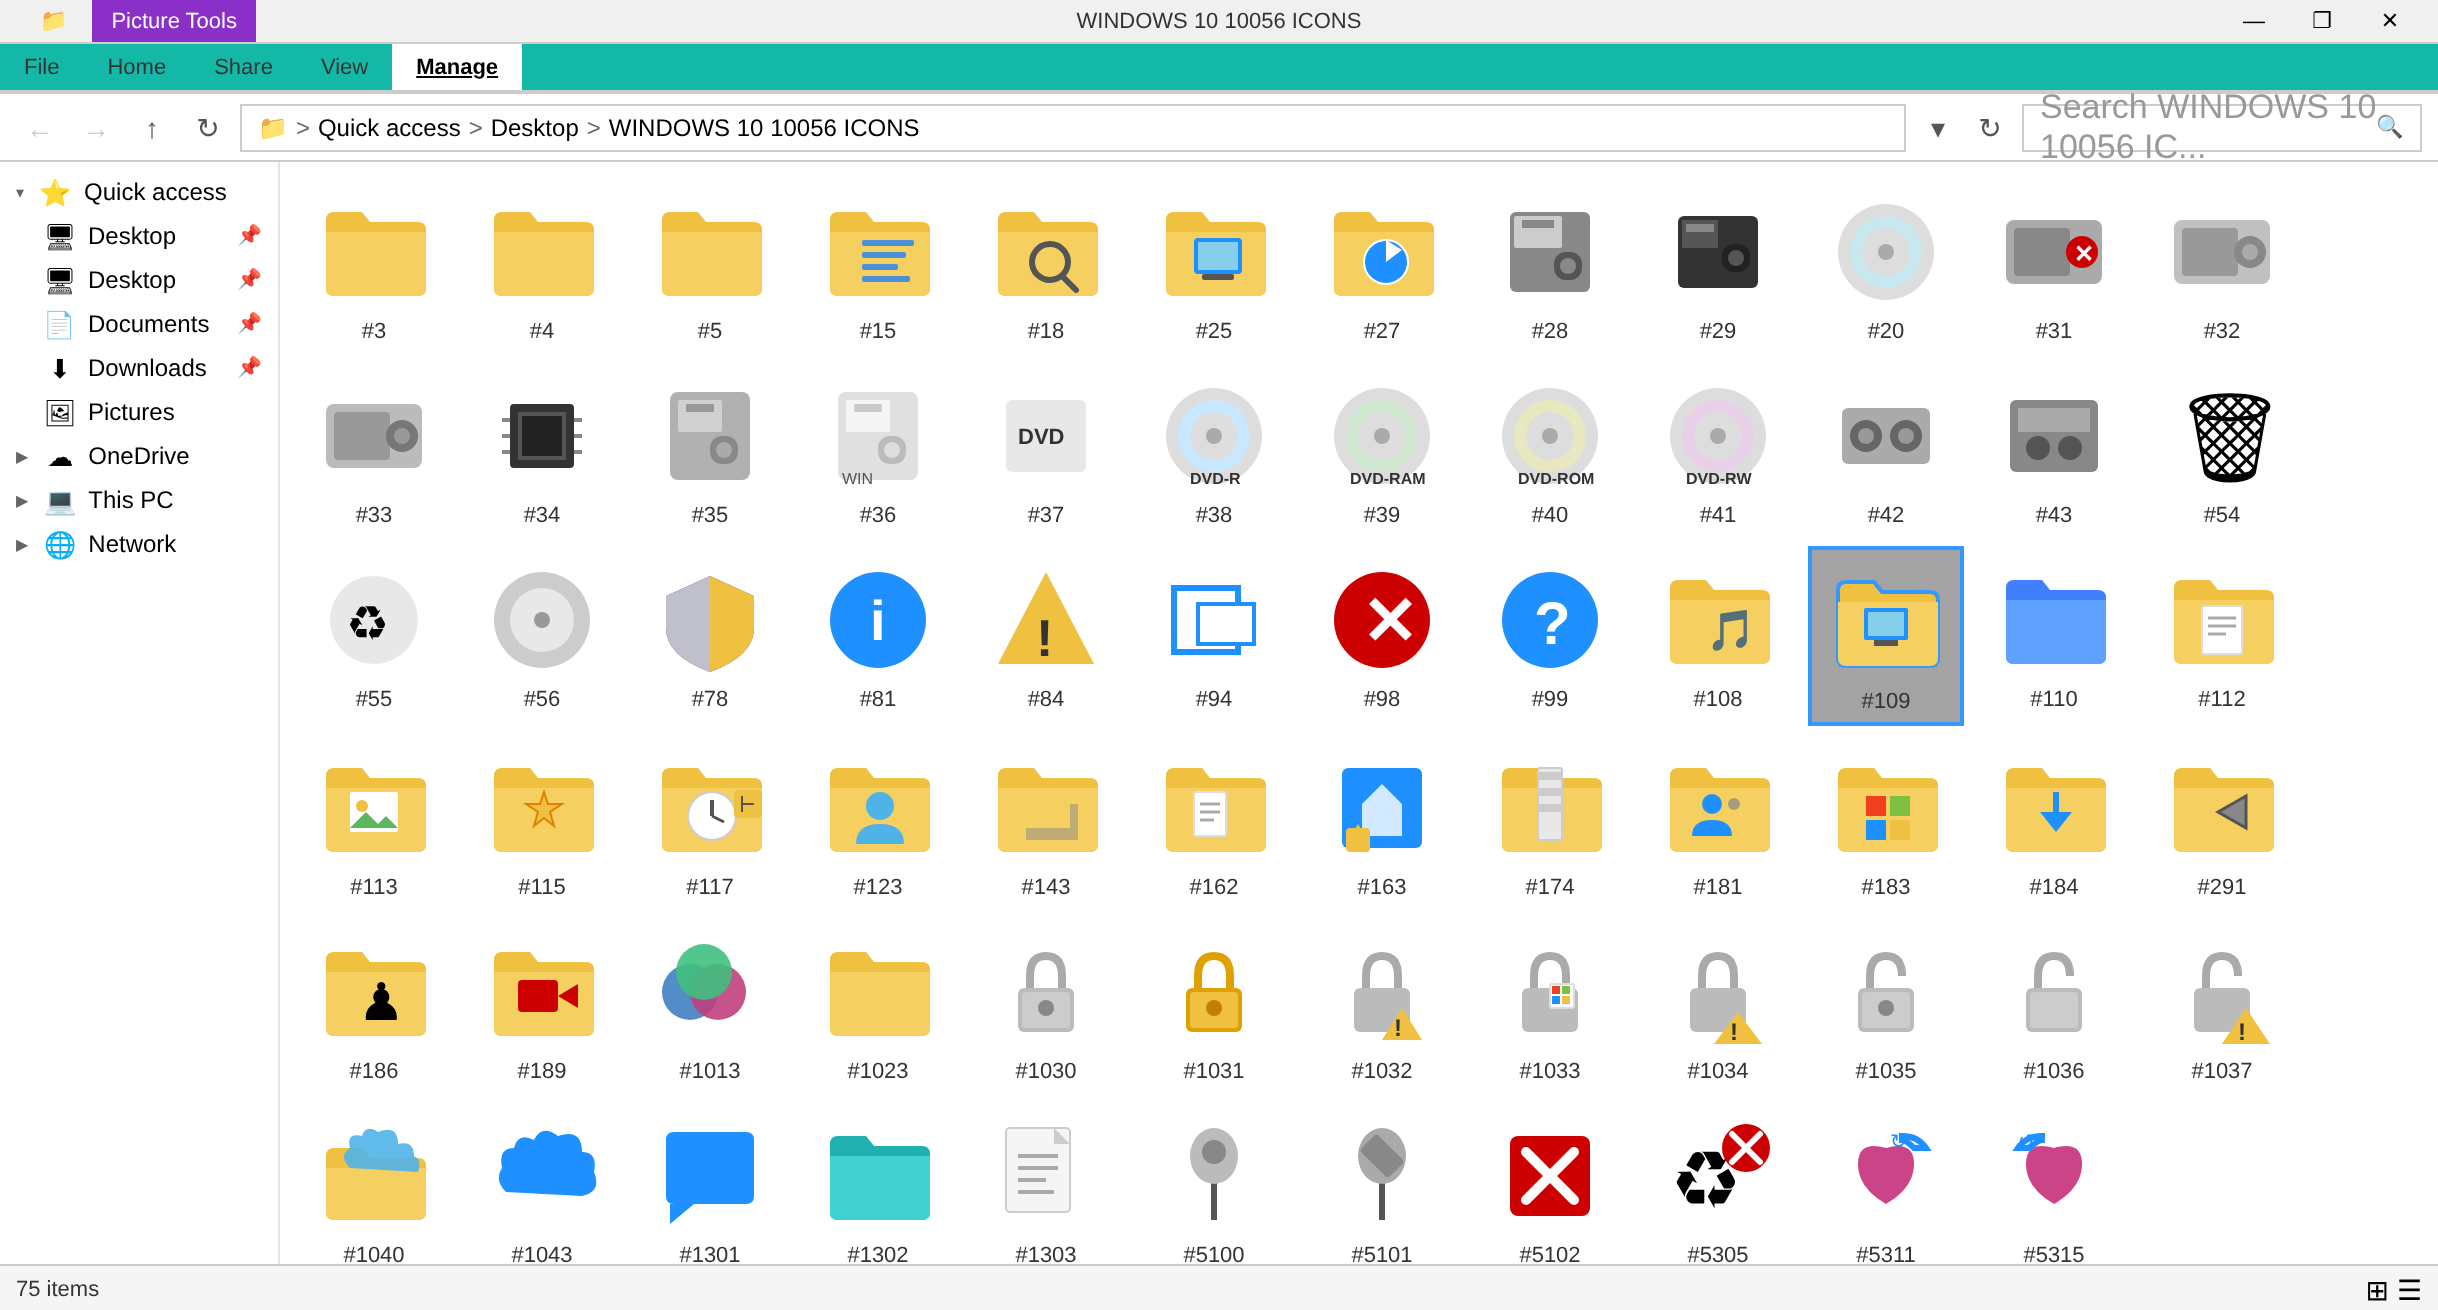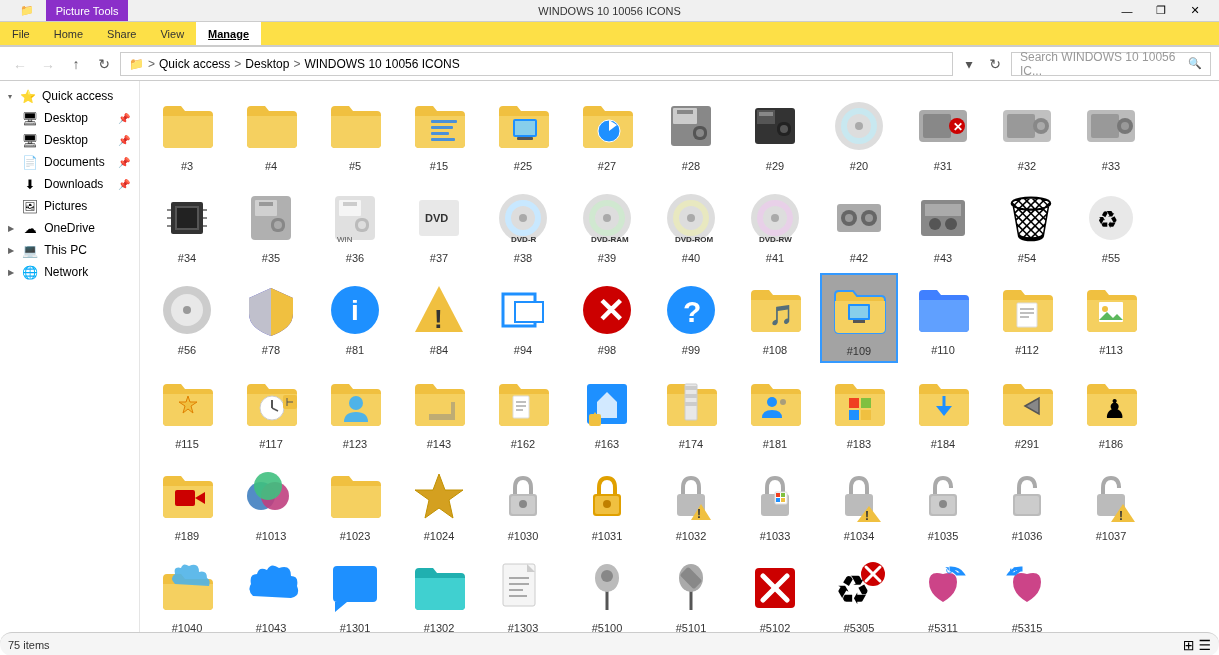--- a/index.html
+++ b/index.html
@@ -46,21 +46,21 @@
       align-items: center;
       justify-content: center;
       font-size: 11px;
       cursor: pointer;
       background: none;
       border: none;
     }
 
     
     .ribbon {
-      background: #fde047;
+      background: #14b8a6;
       border-bottom: 1px solid #ccc;
     }
     .ribbon-tabs {
       display: flex;
       height: 24px;
       border-bottom: 1px solid #ccc;
     }
     .ribbon-tab {
       padding: 0 12px;
       font-size: 11px;
@@ -197,21 +197,20 @@
     .status-bar {
       height: 24px;
       border-top: 1px solid #ccc;
       display: flex;
       align-items: center;
       padding: 0 8px;
       font-size: 11px;
       color: #333;
       background: #f5f5f5;
       justify-content: space-between;
-      border-radius: 12px;
     }
   </style>
 </head>
 <body>
 
 <div class="title-bar">
   <div class="title-bar-tabs">
     <div class="title-tab">
       <span style="font-size:11px;">📁</span>
     </div>
@@ -251,21 +250,21 @@
     <span class="path-sep">&gt;</span>
     <span>Desktop</span>
     <span class="path-sep">&gt;</span>
     <span>WINDOWS 10 10056 ICONS</span>
   </div>
   <div style="display:flex;align-items:center;gap:2px;">
     <button class="nav-btn">▾</button>
     <button class="nav-btn">↻</button>
   </div>
   <div class="search-box">
-    <span style="font-size:12px;color:#999;">Search WINDOWS 10 10056 IC...</span>
+    <span style="font-size:17px;color:#999;">Search WINDOWS 10 10056 IC...</span>
     <span style="margin-left:auto;">🔍</span>
   </div>
 </div>
 
 <div class="main">
 
   <div class="sidebar">
     <div class="sidebar-item">
       <span class="expand-arrow">▾</span>
       <span class="sidebar-icon">⭐</span>
@@ -345,20 +344,31 @@
           <svg width="56" height="56" viewBox="0 0 56 56">
             <path d="M4 12 Q4 8 8 8 L22 8 L26 13 L50 13 Q54 13 54 17 L54 46 Q54 50 50 50 L8 50 Q4 50 4 46 Z" fill="#f0c040"></path>
             <path d="M4 18 L54 18 L54 46 Q54 50 50 50 L8 50 Q4 50 4 46 Z" fill="#f5d060"></path>
             <rect x="20" y="22" width="26" height="3" fill="#4a90d9" rx="1"></rect>
             <rect x="20" y="28" width="22" height="3" fill="#4a90d9" rx="1"></rect>
             <rect x="20" y="34" width="18" height="3" fill="#4a90d9" rx="1"></rect>
             <rect x="20" y="40" width="24" height="3" fill="#4a90d9" rx="1"></rect>
           </svg>
         </div>
         <div class="icon-label">#15</div>
+      </div>
+      <div class="icon-item">
+        <div class="icon-canvas">
+          <svg width="56" height="56" viewBox="0 0 56 56">
+            <path d="M4 12 Q4 8 8 8 L22 8 L26 13 L50 13 Q54 13 54 17 L54 46 Q54 50 50 50 L8 50 Q4 50 4 46 Z" fill="#f0c040"></path>
+            <path d="M4 18 L54 18 L54 46 Q54 50 50 50 L8 50 Q4 50 4 46 Z" fill="#f5d060"></path>
+            <circle cx="30" cy="33" r="9" fill="none" stroke="#555" stroke-width="3"></circle>
+            <line x1="36" y1="40" x2="43" y2="47" stroke="#555" stroke-width="3" stroke-linecap="round"></line>
+          </svg>
+        </div>
+        <div class="icon-label">#18</div>
       </div>
       <div class="icon-item">
         <div class="icon-canvas">
           <svg width="56" height="56" viewBox="0 0 56 56">
             <path d="M4 12 Q4 8 8 8 L22 8 L26 13 L50 13 Q54 13 54 17 L54 46 Q54 50 50 50 L8 50 Q4 50 4 46 Z" fill="#f0c040"></path>
             <path d="M4 18 L54 18 L54 46 Q54 50 50 50 L8 50 Q4 50 4 46 Z" fill="#f5d060"></path>
             <rect x="18" y="21" width="24" height="18" rx="2" fill="#1e90ff"></rect>
             <rect x="20" y="23" width="20" height="14" fill="#87ceeb"></rect>
             <rect x="22" y="39" width="16" height="3" rx="1" fill="#555"></rect>
           </svg>
@@ -868,28 +878,20 @@
           <svg width="56" height="56" viewBox="0 0 56 56">
             <path d="M4 12 Q4 8 8 8 L22 8 L26 13 L50 13 Q54 13 54 17 L54 46 Q54 50 50 50 L8 50 Q4 50 4 46 Z" fill="#f0c040"></path>
             <path d="M4 18 L54 18 L54 46 Q54 50 50 50 L8 50 Q4 50 4 46 Z" fill="#f5d060"></path>
           </svg>
         </div>
         <div class="icon-label">#1023</div>
       </div>
       <div class="icon-item">
         <div class="icon-canvas">
           <svg width="56" height="56" viewBox="0 0 56 56">
-            <polygon points="28,6 34,22 52,22 38,32 42,50 28,40 14,50 18,32 4,22 22,22" fill="#d4a020" stroke="#c09000" stroke-width="1"></polygon>
-          </svg>
-        </div>
-        <div class="icon-label">#1024</div>
-      </div>
-      <div class="icon-item">
-        <div class="icon-canvas">
-          <svg width="56" height="56" viewBox="0 0 56 56">
             <rect x="14" y="26" width="28" height="22" rx="3" fill="#bbb"></rect>
             <rect x="16" y="28" width="24" height="18" rx="2" fill="#ccc"></rect>
             <path d="M20 26 L20 20 Q20 10 28 10 Q36 10 36 20 L36 26" fill="none" stroke="#aaa" stroke-width="4"></path>
             <circle cx="28" cy="36" r="4" fill="#888"></circle>
           </svg>
         </div>
         <div class="icon-label">#1030</div>
       </div>
       <div class="icon-item">
         <div class="icon-canvas">

